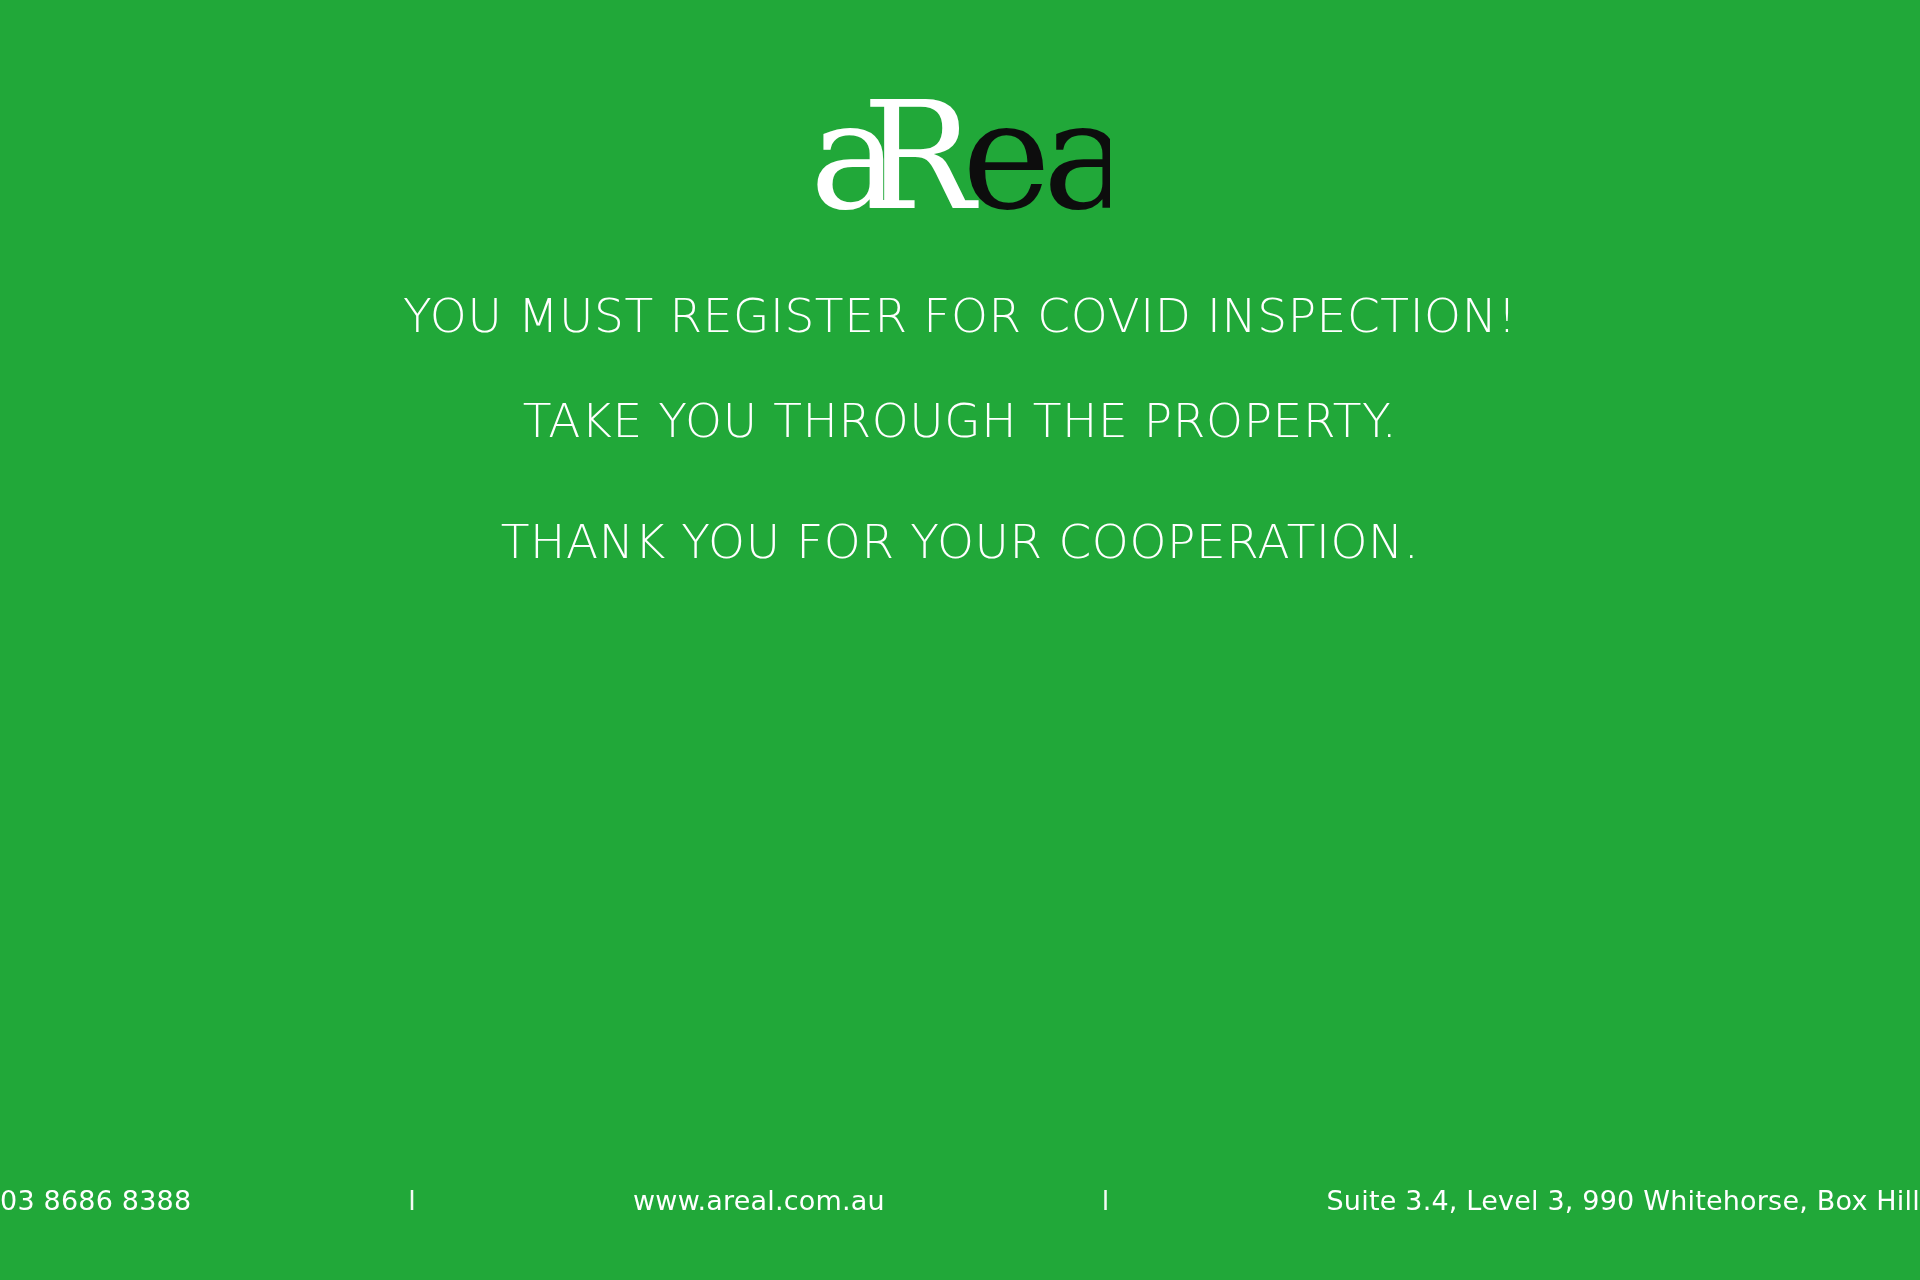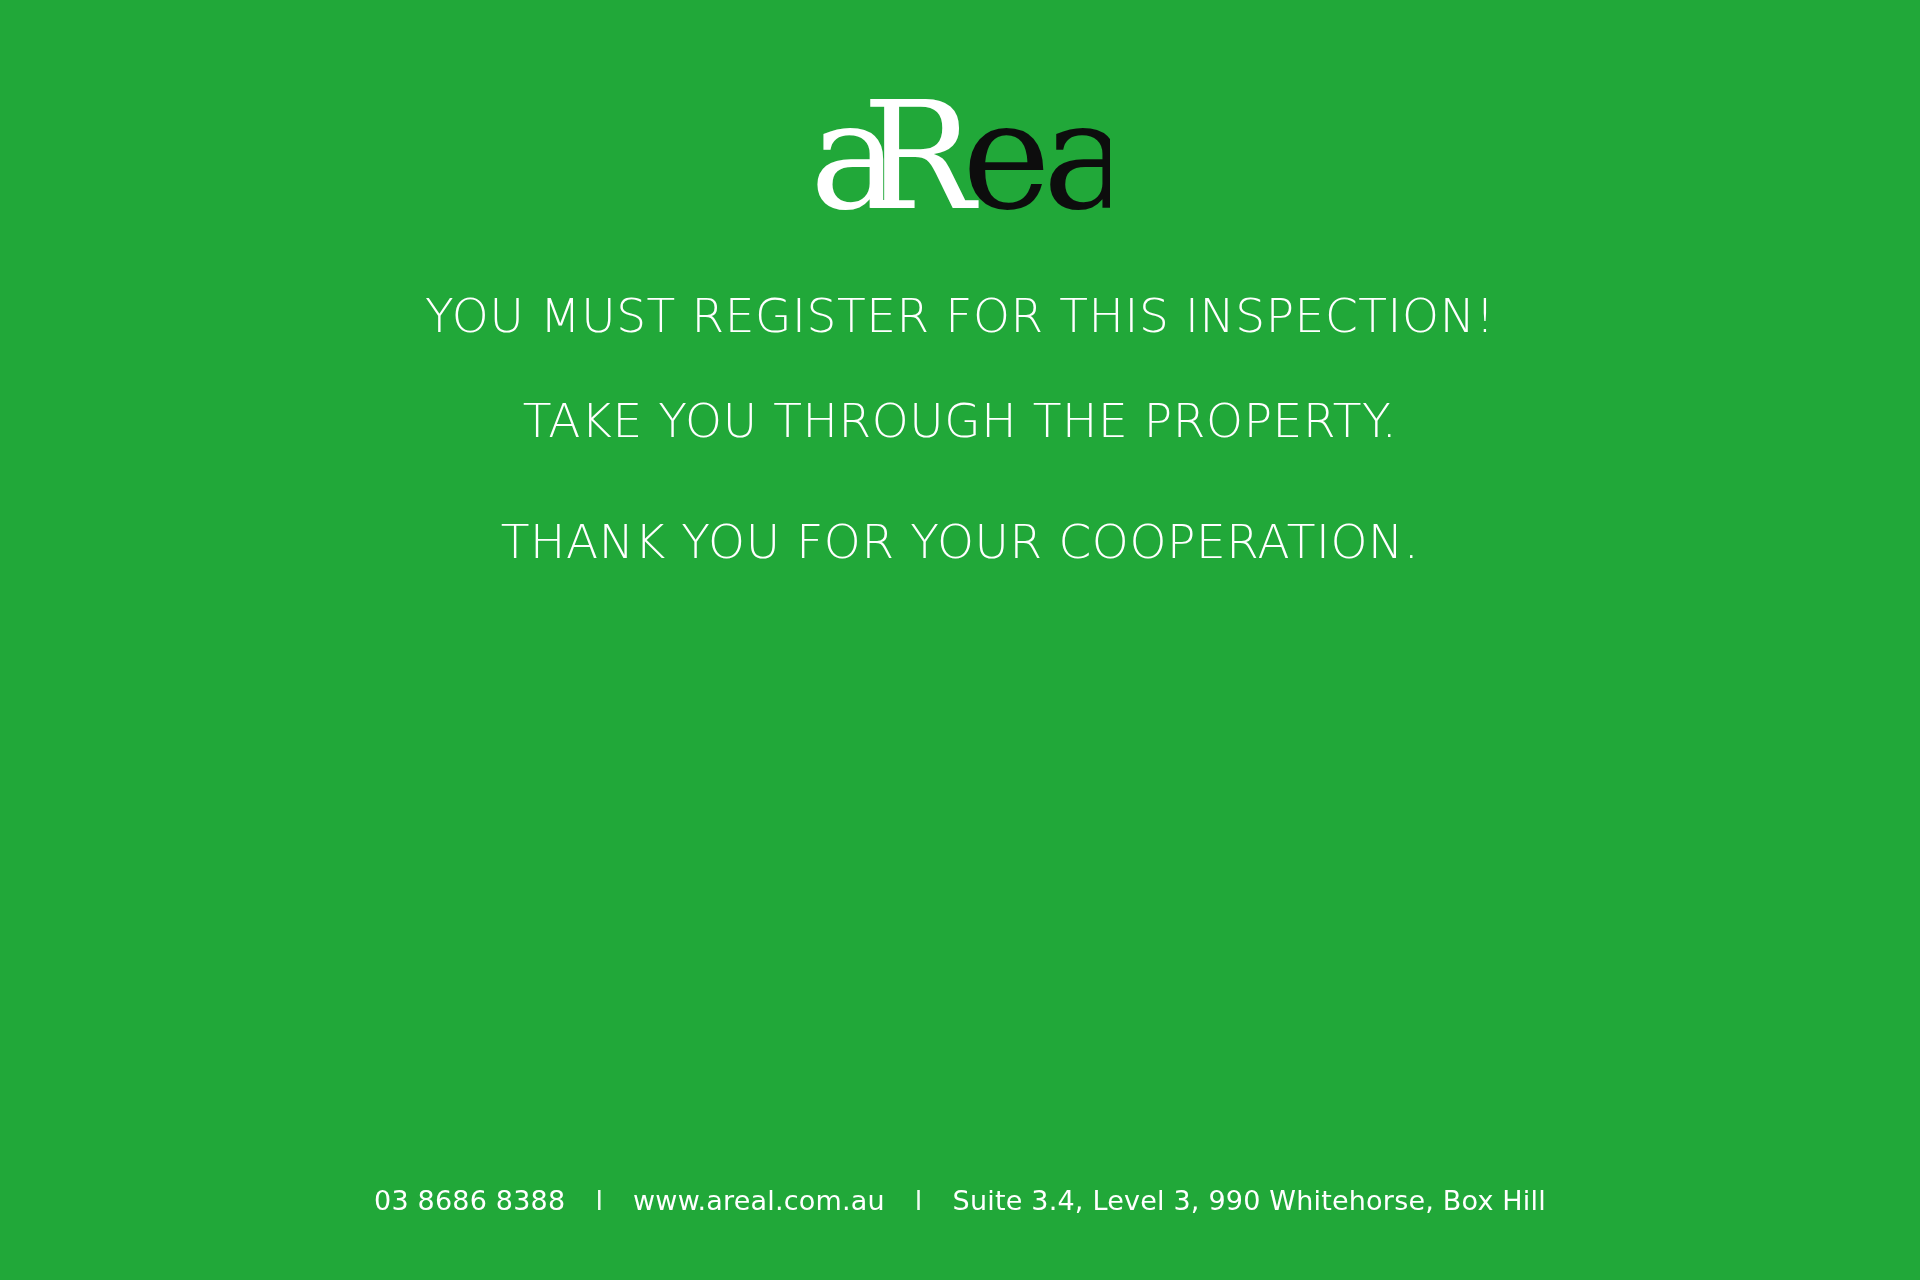--- a/index.html
+++ b/index.html
@@ -77,27 +77,28 @@
   .body-line:last-child { margin-bottom: 4px; }
 
   
   .footer {
     position: absolute;
     left: 0;
     right: 0;
     bottom: 64px;
     display: flex;
     align-items: baseline;
-    justify-content: center;
+    justify-content: space-between;
     color: #ffffff;
     font-family: "DejaVu Sans", sans-serif;
     font-weight: 400;
     font-size: 27px;
     letter-spacing: 0.2px;
     white-space: nowrap;
+    gap: 16px;
   }
   .footer-sep {
     margin: 0 30px;
     opacity: 0.95;
   }
 </style>
 </head>
 <body>
 
 <div class="poster" style="background: rgb(33, 168, 57);">
@@ -116,21 +117,21 @@
 
         <g>
           <text x="152" y="132" font-family="DejaVu Serif, serif" font-size="150" font-weight="400" fill="#0d0d0d" letter-spacing="-8">eal</text>
         </g>
       </svg>
     </div>
   </div>
 
 
   <div class="body-copy">
-    <span class="body-line">YOU MUST REGISTER FOR THIS INSPECTION!</span>
+    <span class="body-line">YOU MUST REGISTER FOR COVID INSPECTION!</span>
     <span class="body-line">TAKE YOU THROUGH THE PROPERTY.</span>
     <span class="body-line spacer-before">THANK YOU FOR YOUR COOPERATION.</span>
   </div>
 
   <div class="footer">
     <span>03 8686 8388</span>
     <span class="footer-sep">l</span>
     <span>www.areal.com.au</span>
     <span class="footer-sep">l</span>
     <span>Suite 3.4, Level 3, 990 Whitehorse, Box Hill</span>

